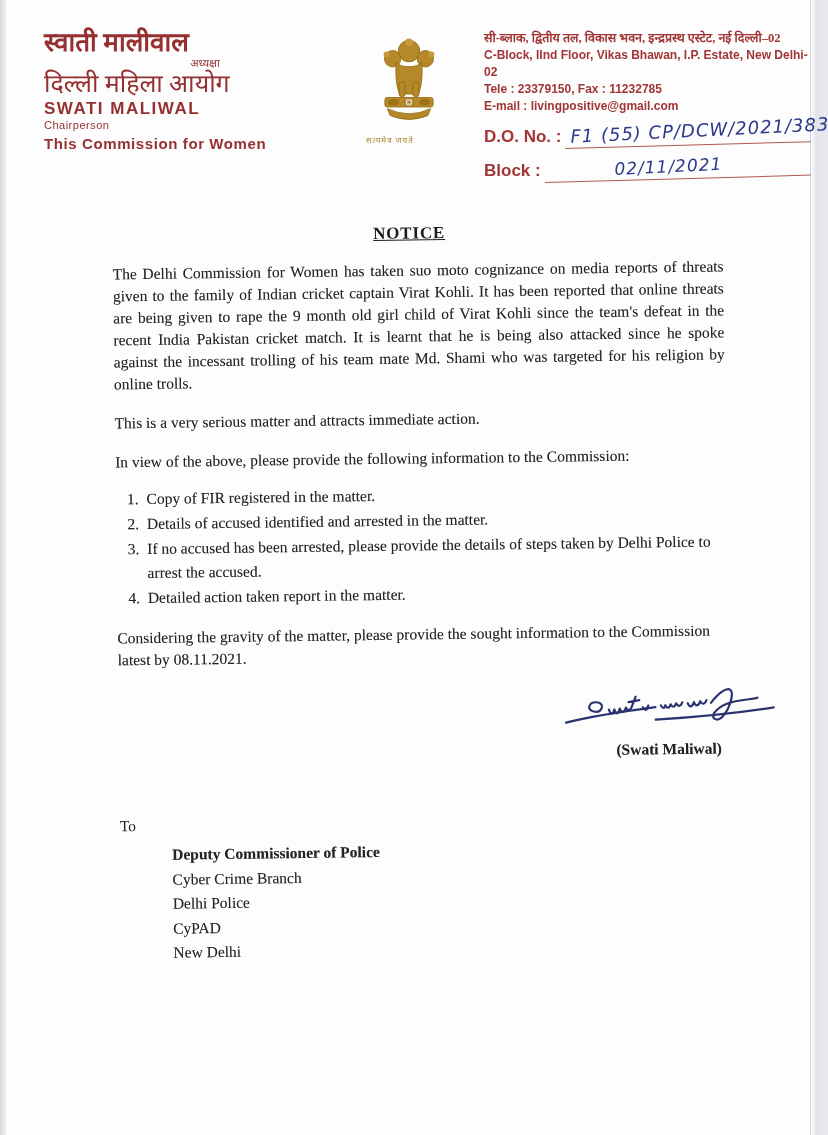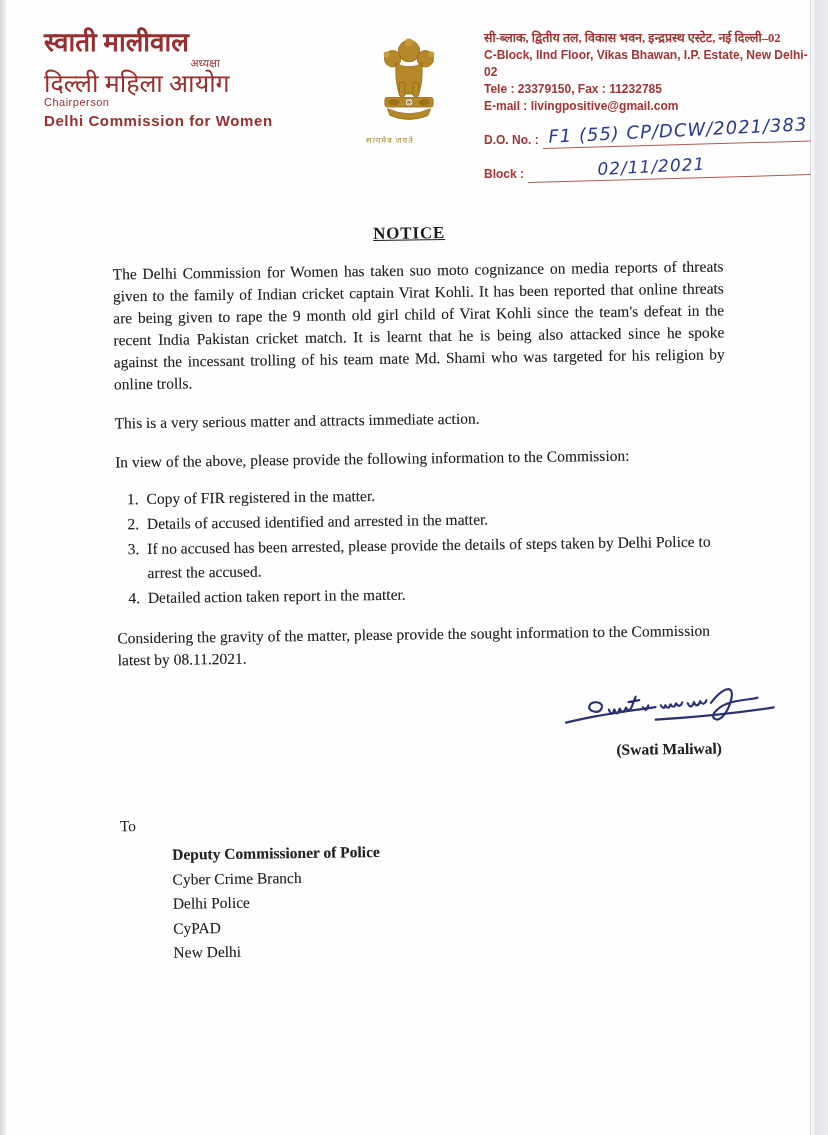--- a/index.html
+++ b/index.html
@@ -35,21 +35,21 @@
   .en-title{font-family:"Liberation Sans",sans-serif;font-size:11px;font-weight:normal;letter-spacing:.5px;line-height:13px;}
   .en-org{font-family:"Liberation Sans",sans-serif;font-size:15px;font-weight:bold;letter-spacing:.6px;line-height:20px;margin-top:2px;}
 
   .lh-emblem{width:104px;margin-top:2px;}
   .emblem-motto{font-size:8px;color:#a8842a;letter-spacing:1px;margin-top:-2px;}
 
   .lh-right{flex:1;padding-left:14px;color:#a23535;font-family:"Liberation Sans",sans-serif;}
   .addr{font-size:12px;line-height:17px;font-weight:bold;}
   .addr.hi{font-size:12.5px;font-family:Liberation Serif, serif;}
   .do-row{display:flex;align-items:flex-end;margin-top:9px;position:relative;}
-  .do-label{font-size:12px;font-weight:bold;color:#a23535;white-space:nowrap;padding-bottom:2px;}
+  .do-label{font-size:17px;font-weight:bold;color:#a23535;white-space:nowrap;padding-bottom:2px;}
   .do-line{
     flex:1;border-bottom:1.6px solid #b05a52;margin-left:4px;position:relative;
     transform:rotate(-1.6deg);transform-origin:left bottom;height:24px;
   }
   .handwriting{
     position:absolute;left:6px;bottom:1px;white-space:nowrap;
     font-family:"DejaVu Sans",sans-serif;font-style:italic;
     color:#2c3a8a;font-size:18px;letter-spacing:1px;
     transform:rotate(-1.2deg);transform-origin:left bottom;
   }
@@ -95,22 +95,23 @@
   <div class="edge-left"></div>
   <div class="edge-right"></div>
 
   <div class="page">
 
     <header class="letterhead">
       <div class="lh-left">
         <div class="hi-name">स्वाती मालीवाल</div>
         <div class="hi-title">अध्यक्षा</div>
         <div class="hi-org">दिल्ली महिला आयोग</div>
+        <div class="en-name">SWATI MALIWAL</div>
         <div class="en-title">Chairperson</div>
-        <div class="en-org">Delhi Commission for Women</div>
+        <div class="en-org">This Commission for Women</div>
       </div>
 
       <div class="lh-emblem">
         <svg width="86" height="100" viewBox="0 0 100 112">
           <g fill="#b5892a" stroke="#94690f" stroke-width="1">
             <circle cx="50" cy="20" r="12.5"></circle>
             <circle cx="31" cy="29" r="9.5"></circle>
             <circle cx="69" cy="29" r="9.5"></circle>
             <path d="M35,33 C34,52 36,62 39,70 L61,70 C64,62 66,52 65,33 C60,40 40,40 35,33 Z"></path>
             <rect x="38.5" y="56" width="7" height="17" rx="3"></rect>

